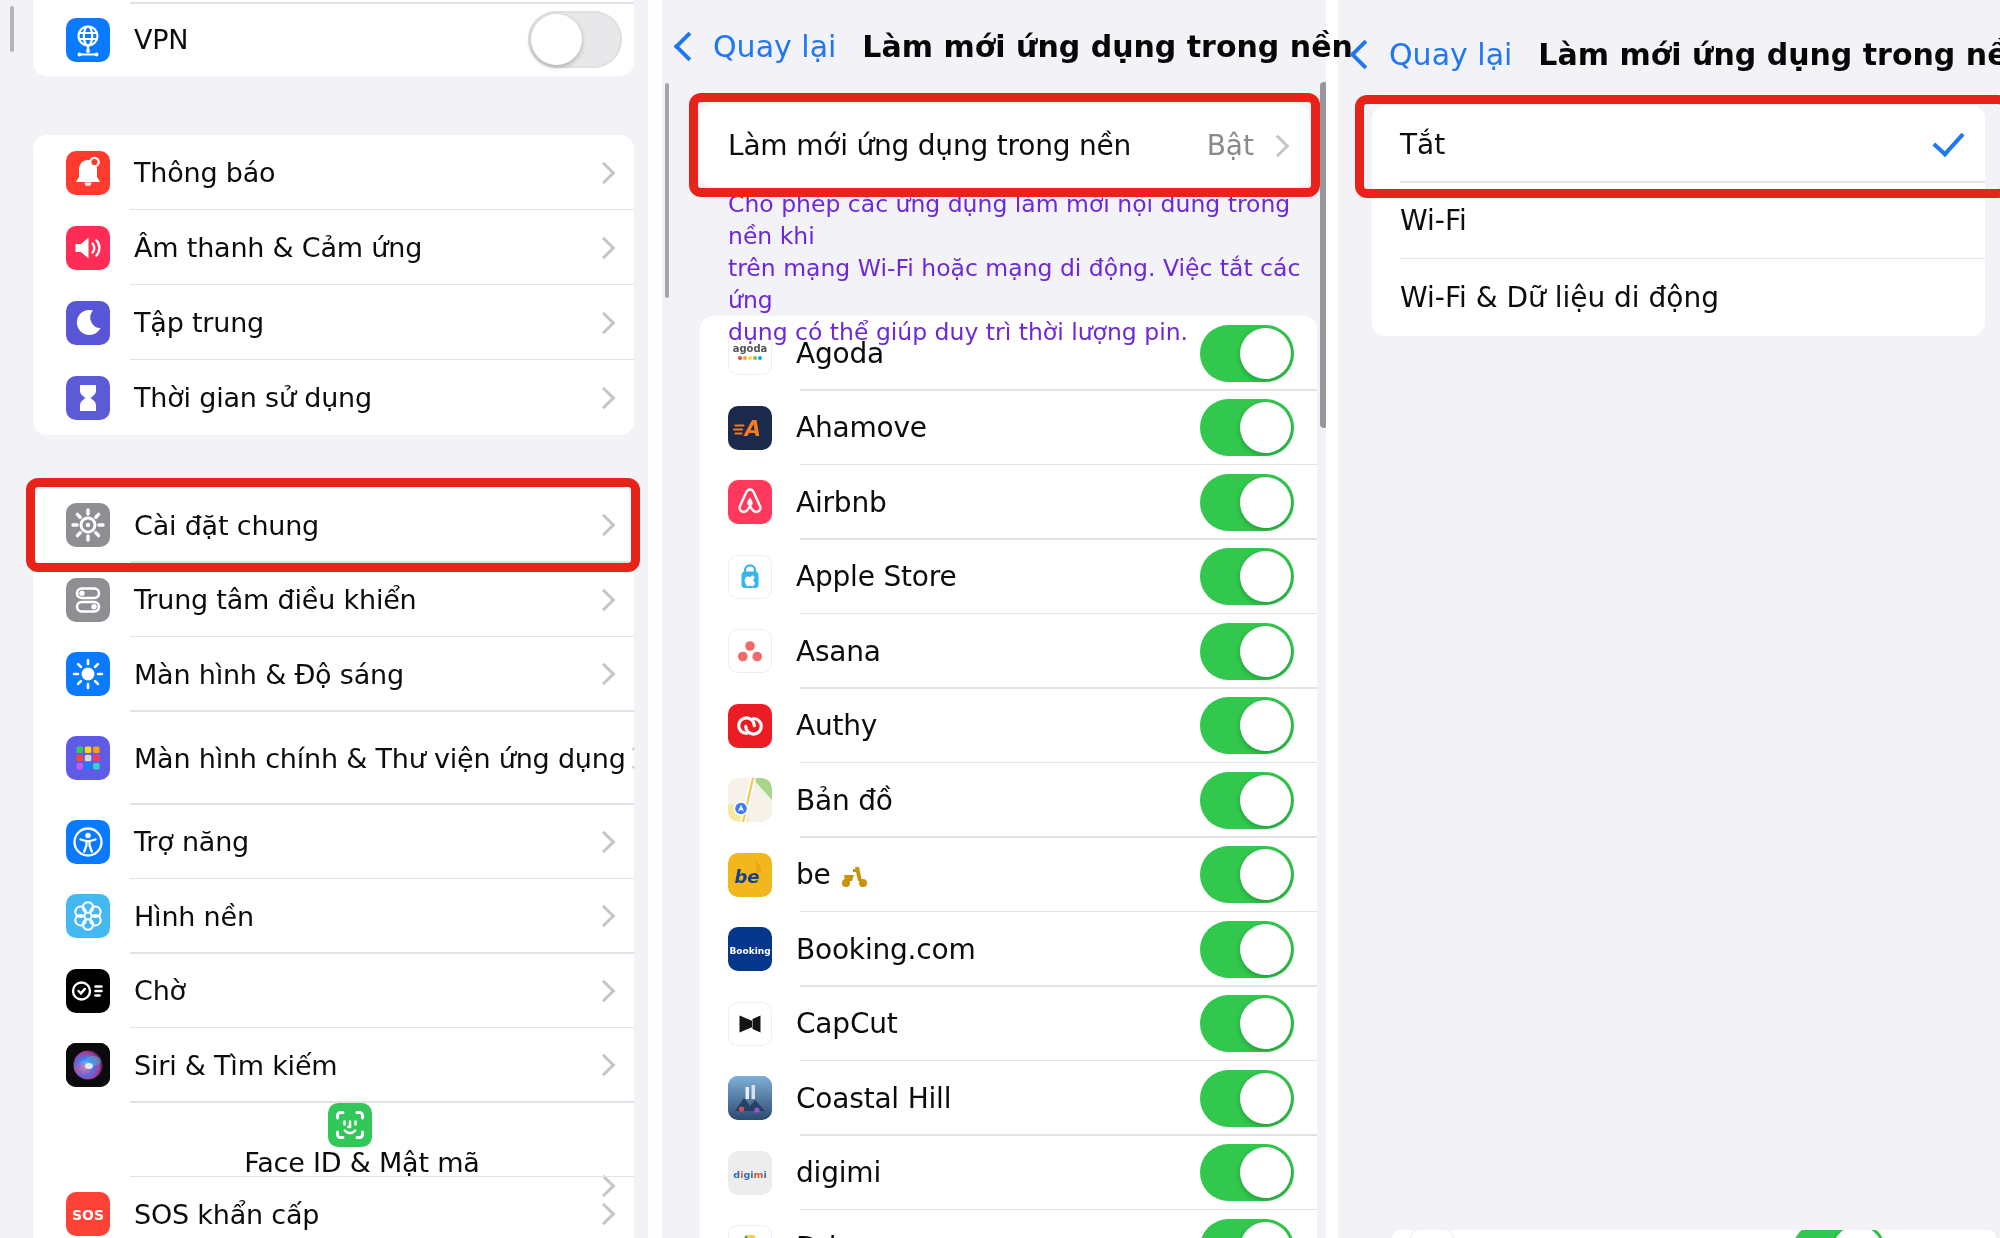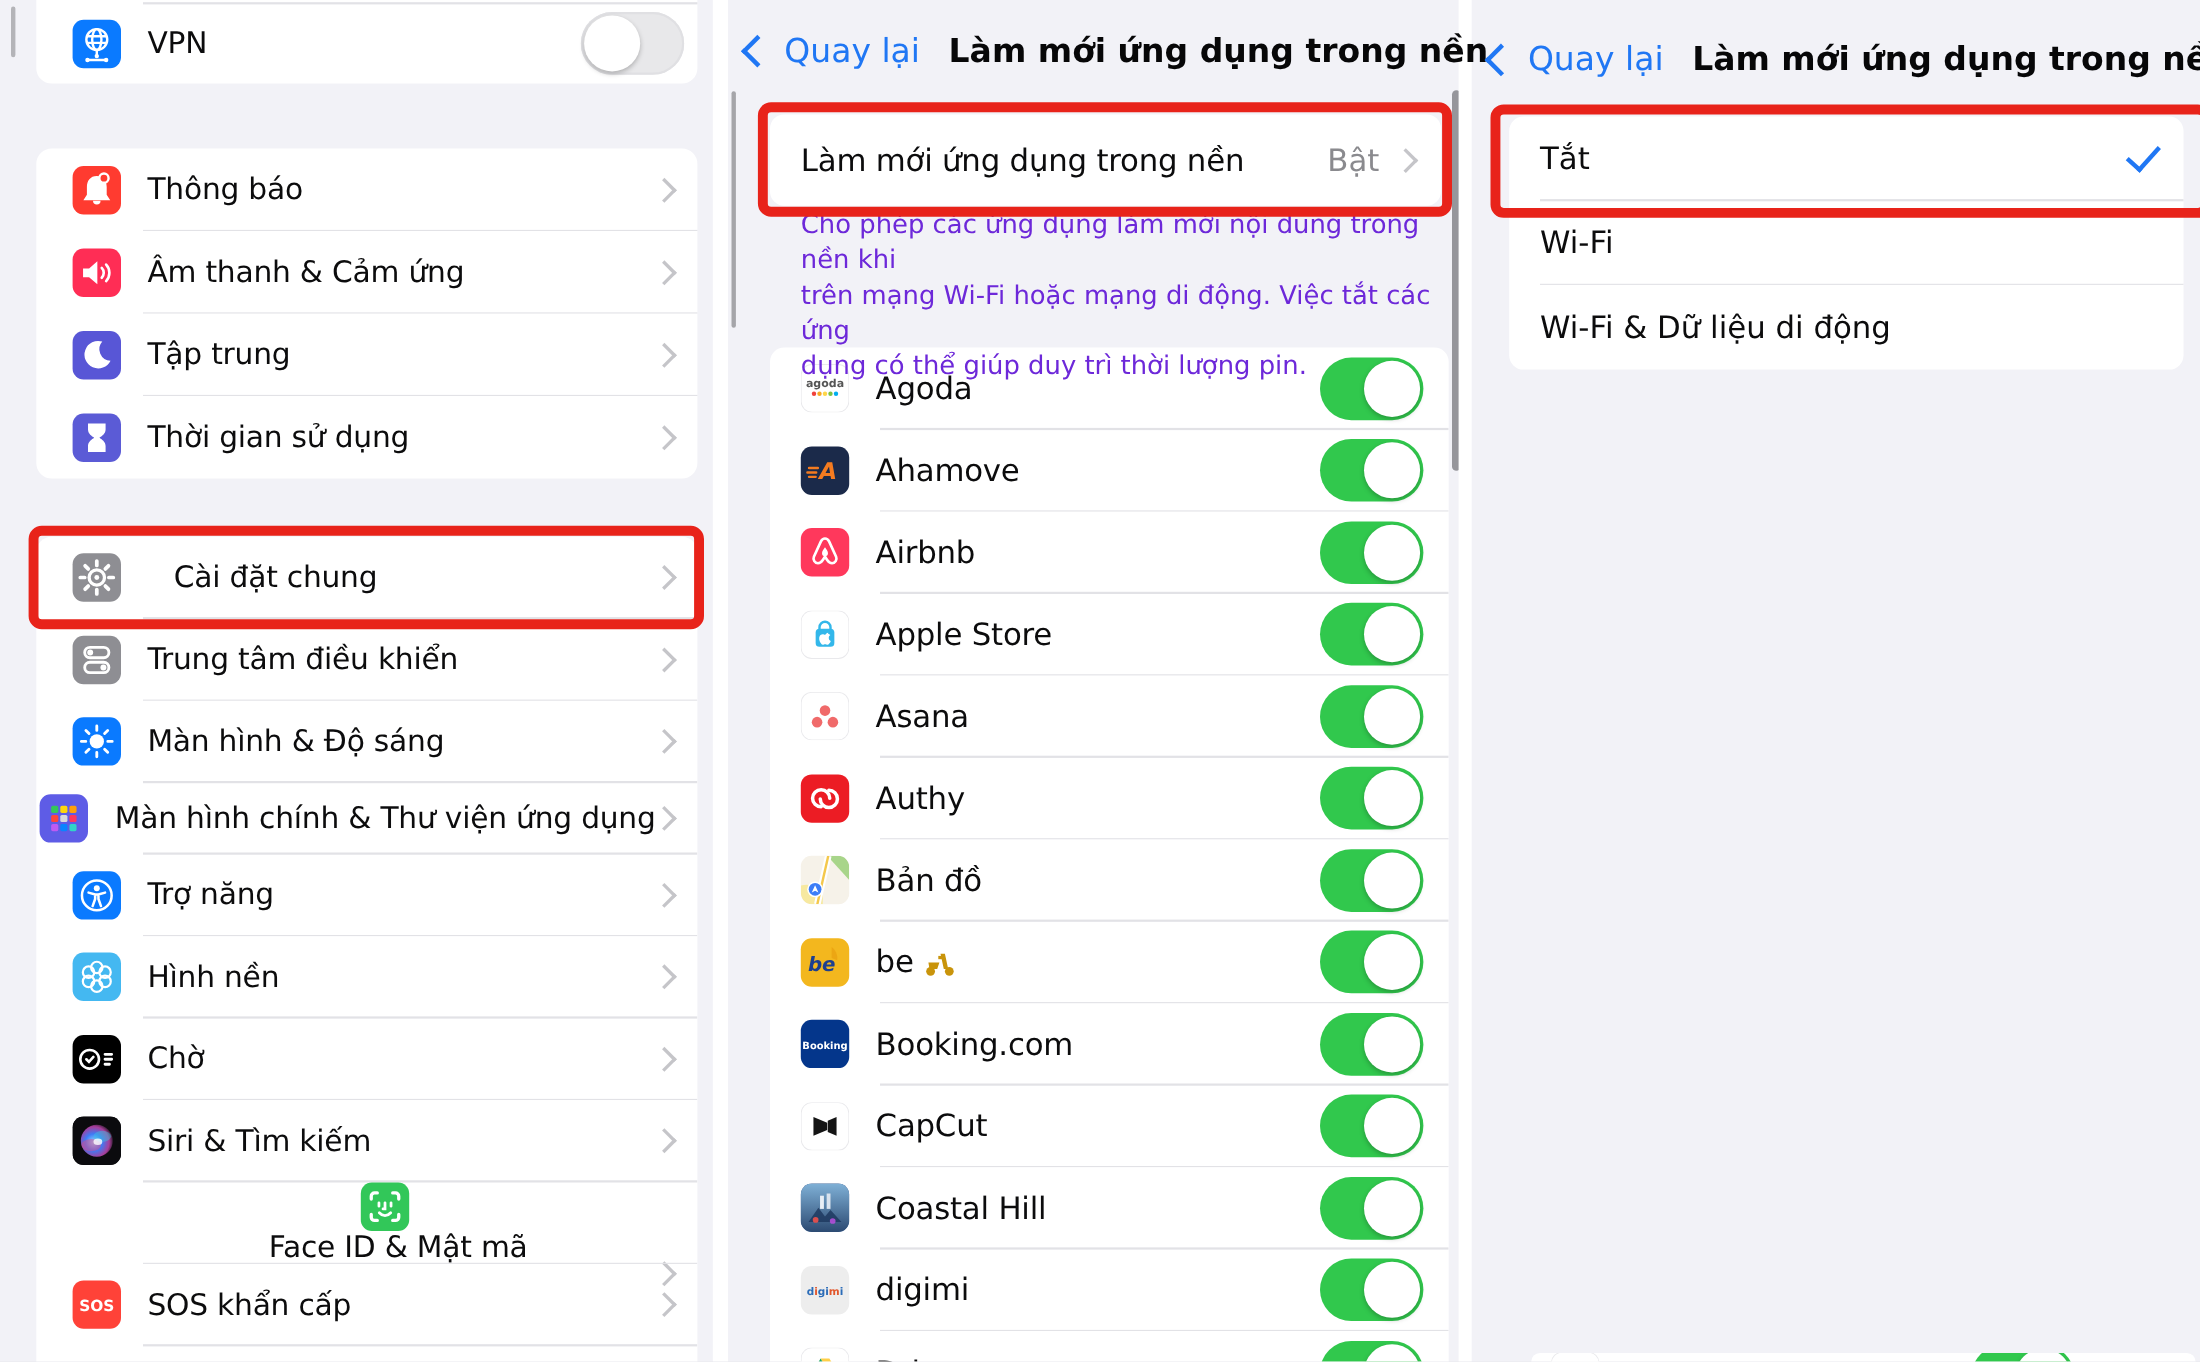--- a/index.html
+++ b/index.html
@@ -112,21 +112,21 @@
             <svg viewBox="0 0 44 44">
               <path d="M14 9h16v5.5c0 4-3.6 6-5.6 7.5 2 1.5 5.6 3.5 5.6 7.5V35H14v-5.5c0-4 3.6-6 5.6-7.5-2-1.5-5.6-3.5-5.6-7.5z" fill="#fff"></path>
             </svg>
           </span>
           <span class="rowlabel">Thời gian sử dụng</span>
           <span class="chev"></span>
         </div>
       </div>
 
     <div class="card" style="left:33px;top:488px;width:601px;height:750px;border-bottom-left-radius:0;border-bottom-right-radius:0;overflow:hidden;" id="left-group2">
-        <div class="row" style="height: 74.5px; gap: 24px;">
+        <div class="row" style="height: 74.5px;">
           <span class="appicon" style="background: rgb(142, 142, 147);">
             <svg viewBox="0 0 44 44">
               <circle cx="22" cy="22" r="7" fill="none" stroke="#fff" stroke-width="3"></circle>
               <circle cx="22" cy="22" r="2.2" fill="#fff"></circle>
               <g stroke="#fff" stroke-width="3.4" stroke-linecap="round">
                 <path d="M33 22h4M11 22H7M22 33v4M22 11V7M29.8 29.8l2.8 2.8M14.2 14.2l-2.8-2.8M29.8 14.2l2.8-2.8M14.2 29.8l-2.8 2.8"></path>
               </g>
             </svg>
           </span>
           <span class="rowlabel">Cài đặt chung</span>
@@ -154,21 +154,21 @@
               <circle cx="22" cy="22" r="6.5" fill="#fff"></circle>
               <g stroke="#fff" stroke-width="2.6" stroke-linecap="round">
                 <path d="M22 8v4M22 32v4M8 22h4M32 22h4M12.1 12.1l2.8 2.8M29.1 29.1l2.8 2.8M31.9 12.1l-2.8 2.8M12.1 31.9l2.8-2.8"></path>
               </g>
             </svg>
           </span>
           <span class="rowlabel">Màn hình &amp; Độ sáng</span>
           <span class="chev"></span>
           <div class="sep"></div>
         </div>
-        <div class="row" style="height: 65px; justify-content: flex-end;">
+        <div class="row" style="height: 93px;">
           <span class="appicon" style="background: rgb(94, 92, 230);">
             <svg viewBox="0 0 44 44">
               <g>
                 <rect x="10.5" y="10.5" width="6.5" height="6.5" rx="1.5" fill="#34C759"></rect>
                 <rect x="18.8" y="10.5" width="6.5" height="6.5" rx="1.5" fill="#FFD60A"></rect>
                 <rect x="27.1" y="10.5" width="6.5" height="6.5" rx="1.5" fill="#FF9F0A"></rect>
                 <rect x="10.5" y="18.8" width="6.5" height="6.5" rx="1.5" fill="#FF453A"></rect>
                 <rect x="18.8" y="18.8" width="6.5" height="6.5" rx="1.5" fill="#D8D8DC"></rect>
                 <rect x="27.1" y="18.8" width="6.5" height="6.5" rx="1.5" fill="#FF375F"></rect>
                 <rect x="10.5" y="27.1" width="6.5" height="6.5" rx="1.5" fill="#BF5AF2"></rect>

